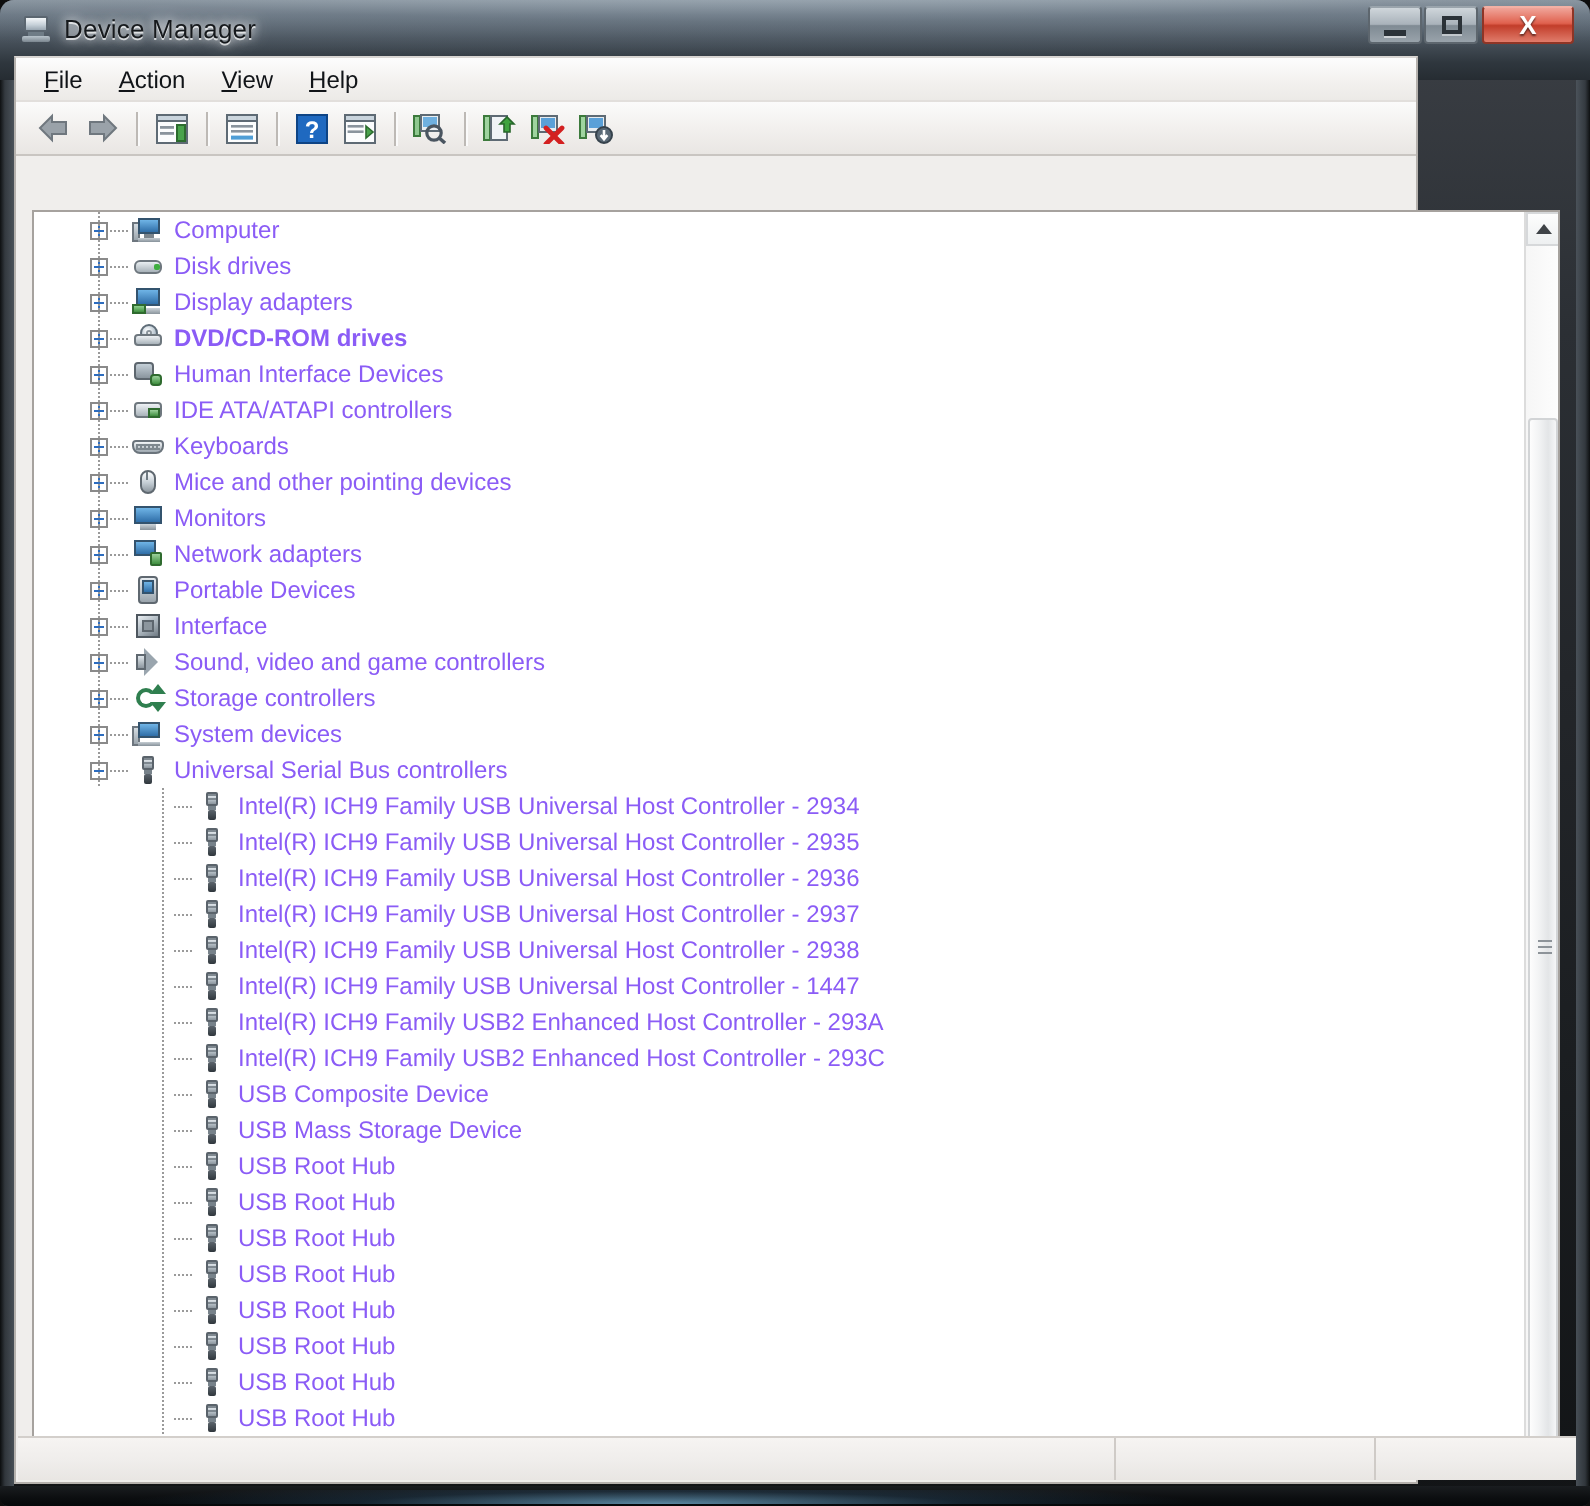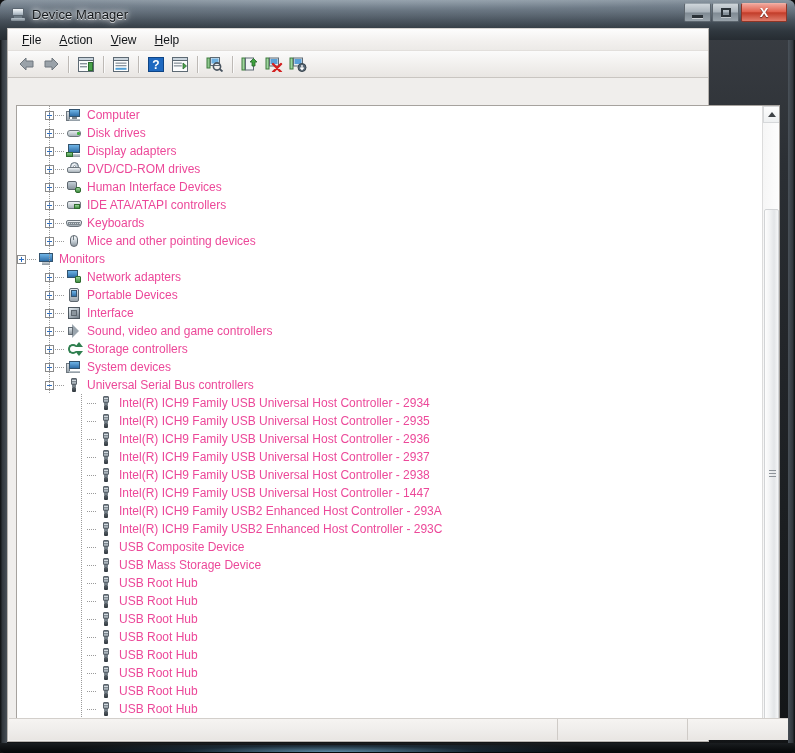--- a/index.html
+++ b/index.html
@@ -199,21 +199,21 @@
   .node {
     height: 18px;
     display: flex;
     align-items: center;
     white-space: nowrap;
     position: relative;
     cursor: default;
   }
   .node-label {
     font-size: 12px;
-    color: #ec4899;
+    color: #8b5cf6;
     line-height: 18px;
     padding: 0 2px;
   }
   .node.selected .node-label {
     background: #3399ff;
     color: #ffffff;
     outline: 1px dotted #3a2a00;
     outline-offset: -1px;
   }
   .toggle {
@@ -544,21 +544,21 @@
           <div class="node" style="padding-left: 28px;">
             <span class="toggle plus"></span>
             <span class="dots"></span>
             <span class="icon ic-display">
               <span class="scr"></span>
               <span class="base"></span>
               <span class="card"></span>
             </span>
             <span class="node-label">Display adapters</span>
           </div>
-          <div class="node" style="padding-left: 28px;">
+          <div class="node" style="padding-left: 28px; font-weight: bold;">
             <span class="toggle plus"></span>
             <span class="dots"></span>
             <span class="icon ic-dvd">
               <span class="disc"></span>
               <span class="hole"></span>
               <span class="body"></span>
             </span>
             <span class="node-label">DVD/CD-ROM drives</span>
           </div>
           <div class="node" style="padding-left: 28px;">
@@ -590,21 +590,21 @@
           </div>
           <div class="node" style="padding-left: 28px;">
             <span class="toggle plus"></span>
             <span class="dots"></span>
             <span class="icon ic-mouse">
               <span class="body"></span>
               <span class="split"></span>
             </span>
             <span class="node-label">Mice and other pointing devices</span>
           </div>
-          <div class="node" style=" text-align: center;">
+          <div class="node" style="padding-left: 28px; text-align: center;">
             <span class="toggle plus"></span>
             <span class="dots"></span>
             <span class="icon ic-monitor">
               <span class="scr"></span>
               <span class="base"></span>
             </span>
             <span class="node-label">Monitors</span>
           </div>
           <div class="node" style="padding-left: 28px;">
             <span class="toggle plus"></span>

